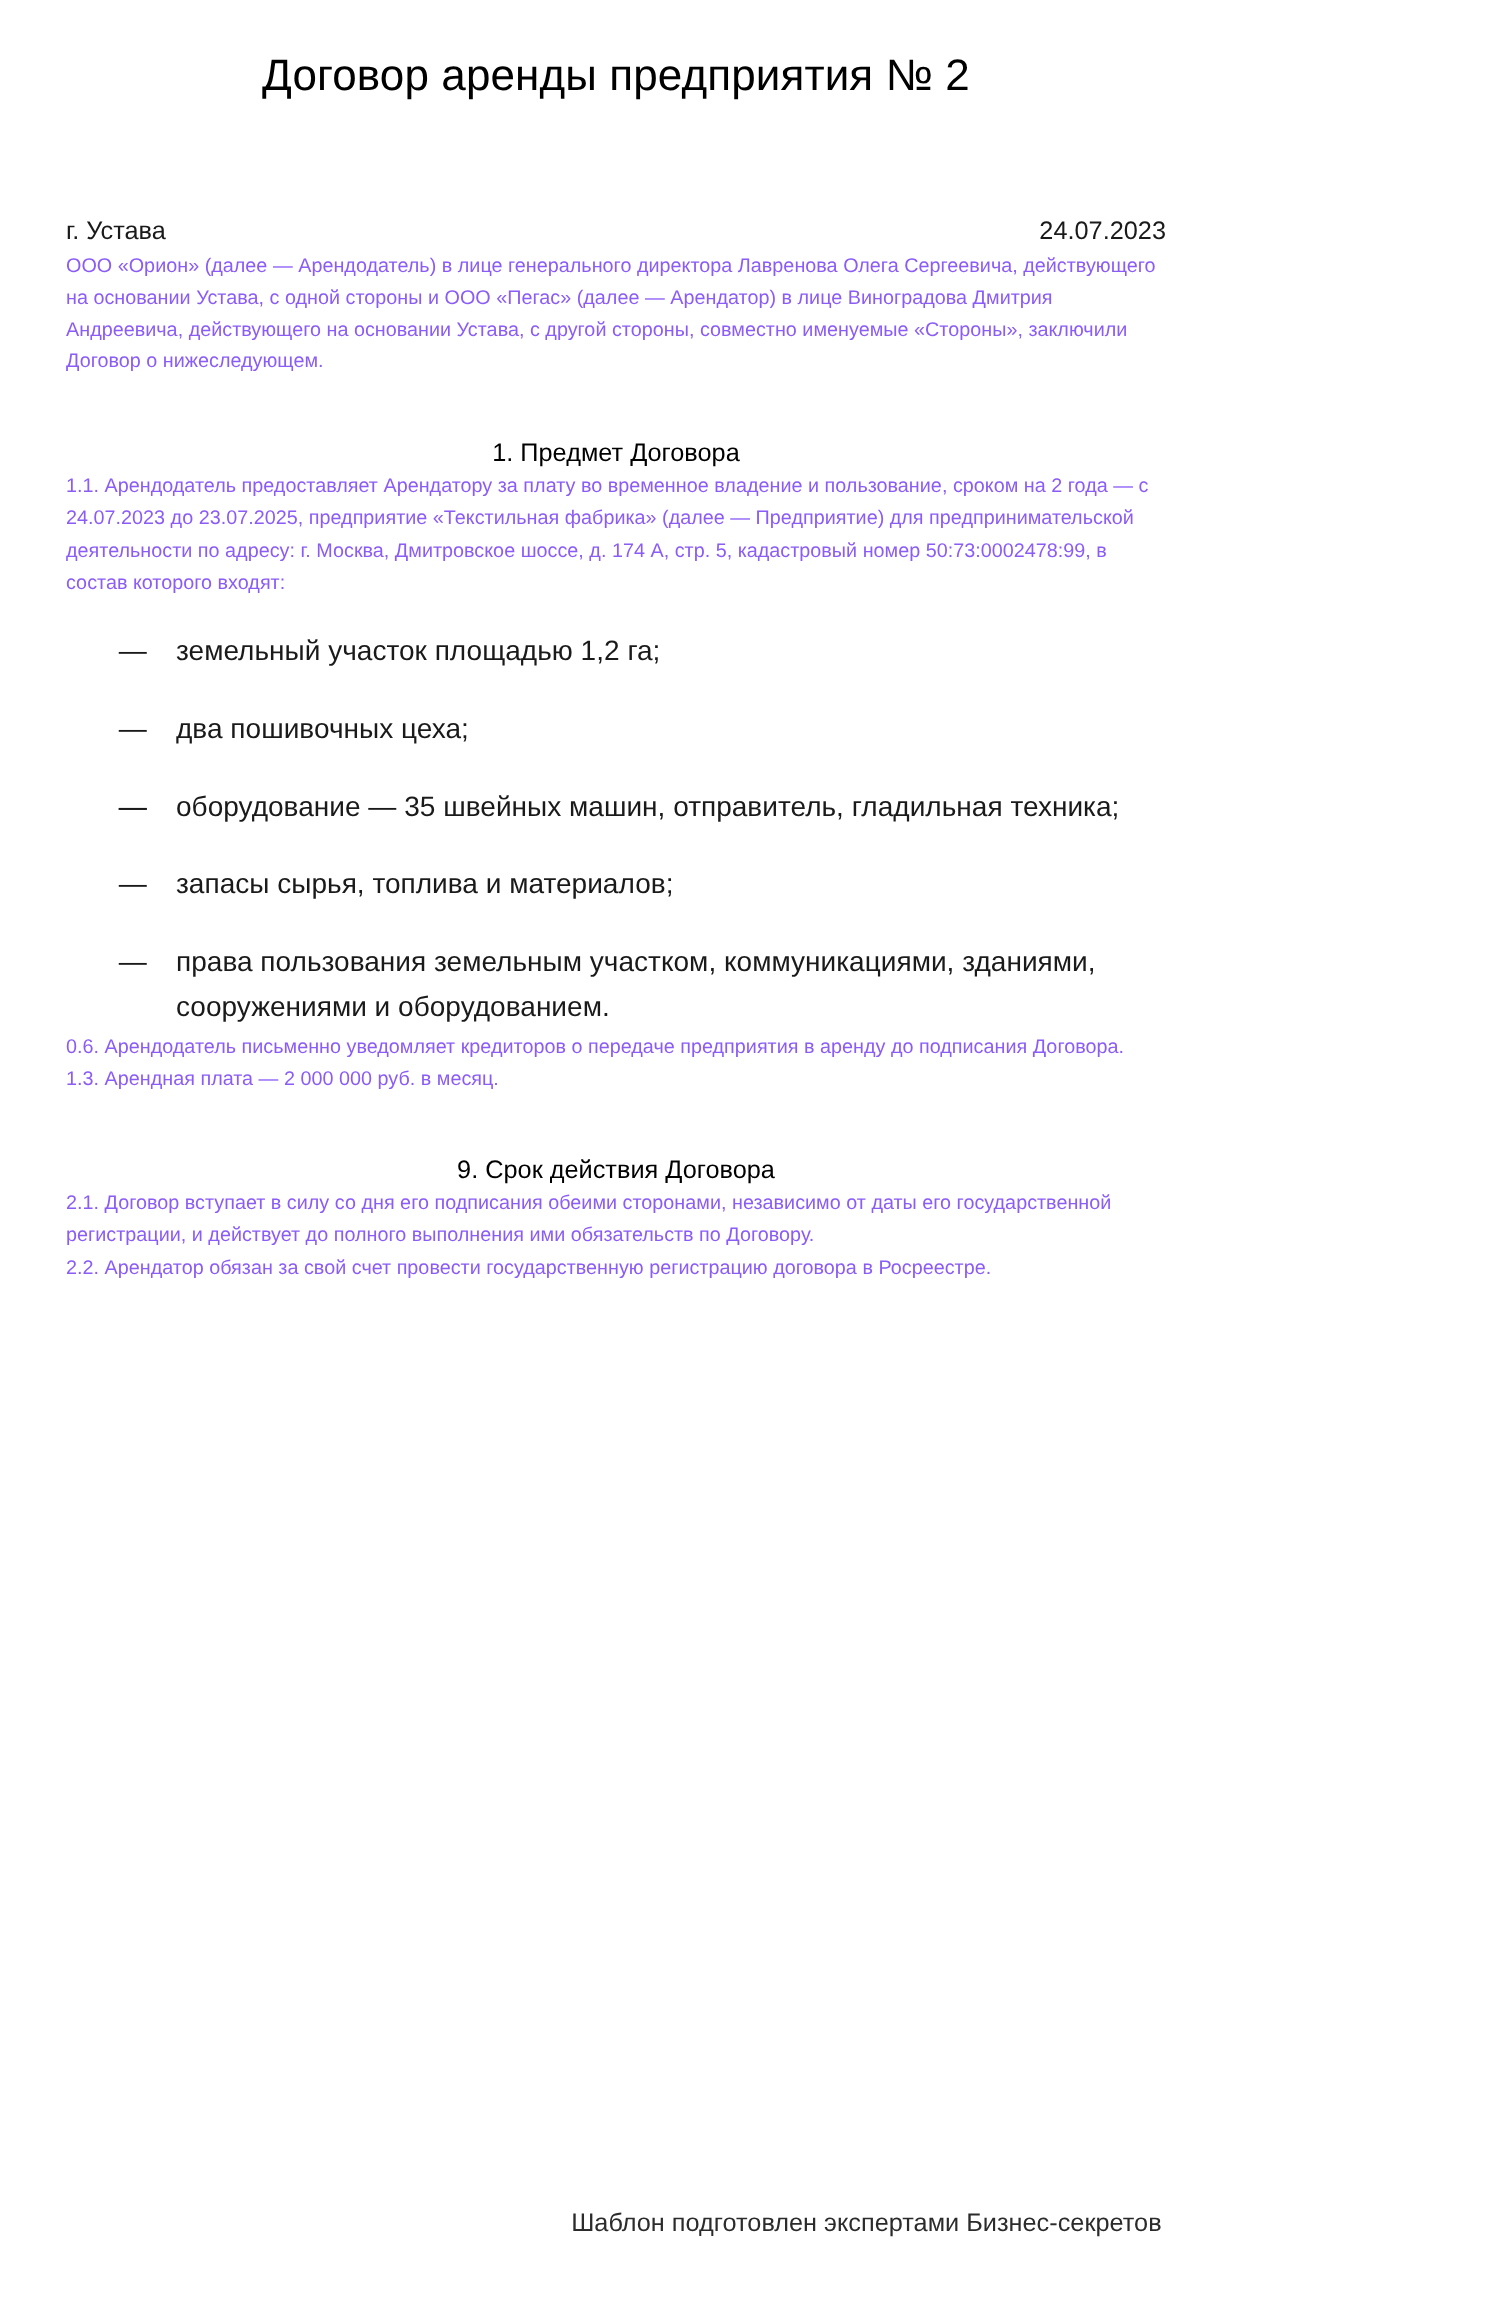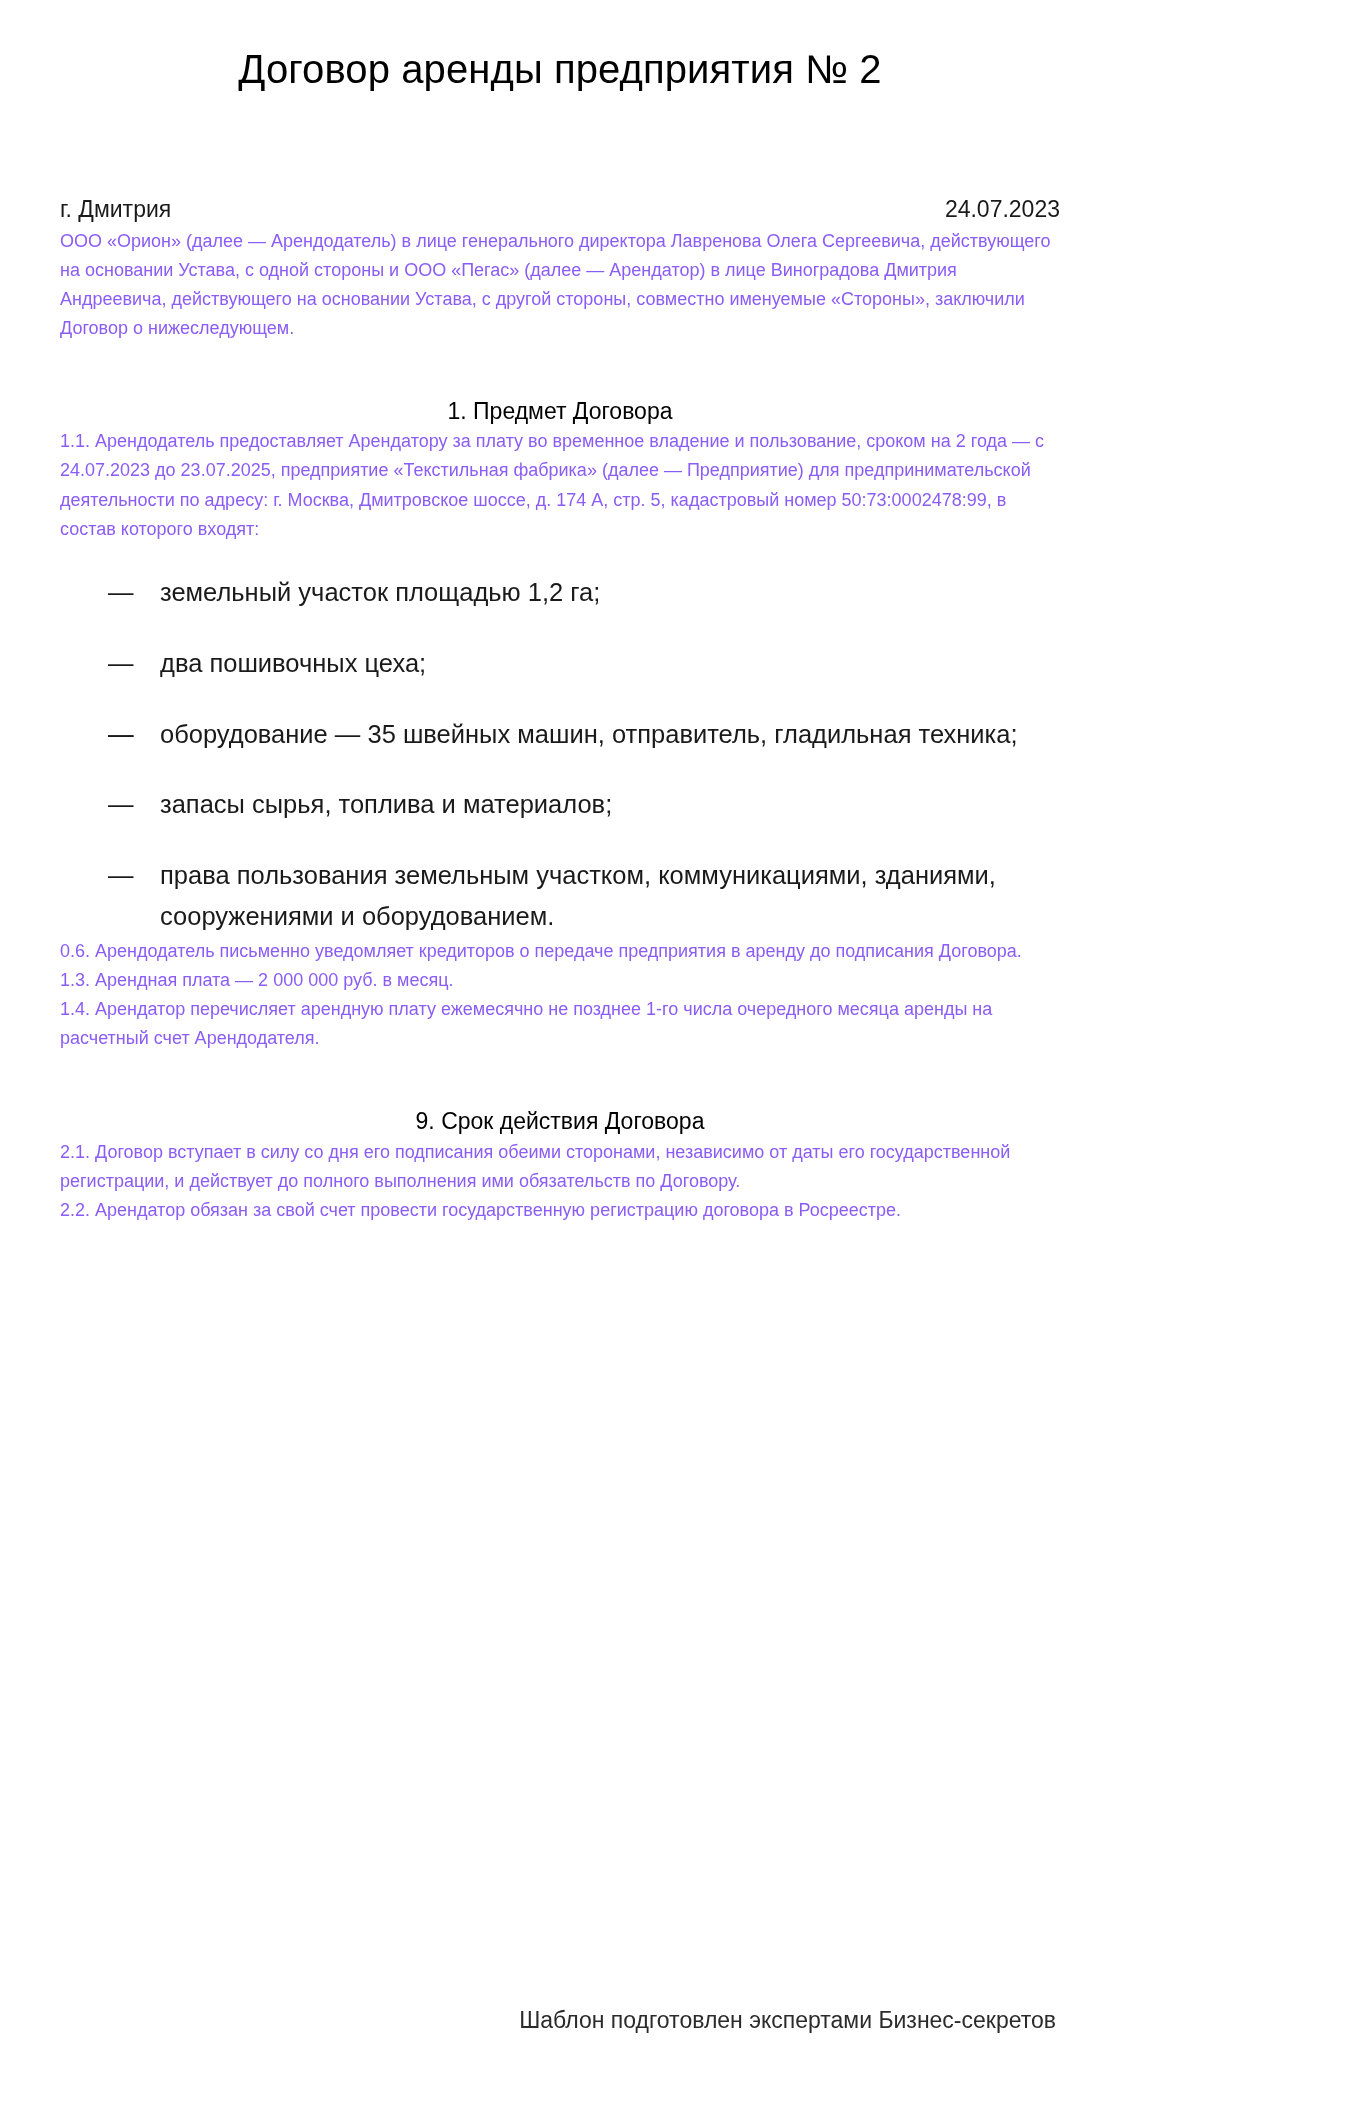--- a/index.html
+++ b/index.html
@@ -107,21 +107,21 @@
   }
 </style>
 </head>
 <body>
 
 <div class="page">
 
   <h1 class="doc-title">Договор аренды предприятия № 2</h1>
 
   <div class="meta-row">
-    <span class="meta-city">г. Дмитрия</span>
+    <span class="meta-city">г. Устава</span>
     <span class="meta-date">24.07.2023</span>
   </div>
 
   <p class="para intro">ООО «Орион» (далее — Арендодатель) в лице генерального директора Лавренова Олега Сергеевича, действующего на основании Устава, с одной стороны и ООО «Пегас» (далее — Арендатор) в лице Виноградова Дмитрия Андреевича, действующего на основании Устава, с другой стороны, совместно именуемые «Стороны», заключили Договор о нижеследующем.</p>
 
   <h2 class="section-heading">1. Предмет Договора</h2>
 
   <p class="para after-heading">1.1. Арендодатель предоставляет Арендатору за плату во временное владение и пользование, сроком на 2 года — с 24.07.2023 до 23.07.2025, предприятие «Текстильная фабрика» (далее — Предприятие) для предпринимательской деятельности по адресу: г. Москва, Дмитровское шоссе, д. 174 А, стр. 5, кадастровый номер 50:73:0002478:99, в состав которого входят:</p>
 
   <ul class="asset-list list-block">
@@ -147,21 +147,20 @@
     <li>
       <span class="dash">—</span>
       <span>права пользования земельным участком, коммуникациями, зданиями, сооружениями и оборудованием.</span>
     </li>
   </ul>
 
   <p class="para clause">0.6. Арендодатель письменно уведомляет кредиторов о передаче предприятия в аренду до подписания Договора.</p>
 
   <p class="para clause">1.3. Арендная плата — 2 000 000 руб. в месяц.</p>
 
-  <p class="para clause">1.4. Арендатор перечисляет арендную плату ежемесячно не позднее 1-го числа очередного месяца аренды на расчетный счет Арендодателя.</p>
 
   <h2 class="section-heading">9. Срок действия Договора</h2>
 
   <p class="para after-heading">2.1. Договор вступает в силу со дня его подписания обеими сторонами, независимо от даты его государственной регистрации, и действует до полного выполнения ими обязательств по Договору.</p>
 
   <p class="para clause">2.2. Арендатор обязан за свой счет провести государственную регистрацию договора в Росреестре.</p>
 
   <div class="footer-note">Шаблон подготовлен экспертами Бизнес-секретов</div>
 
 </div>

